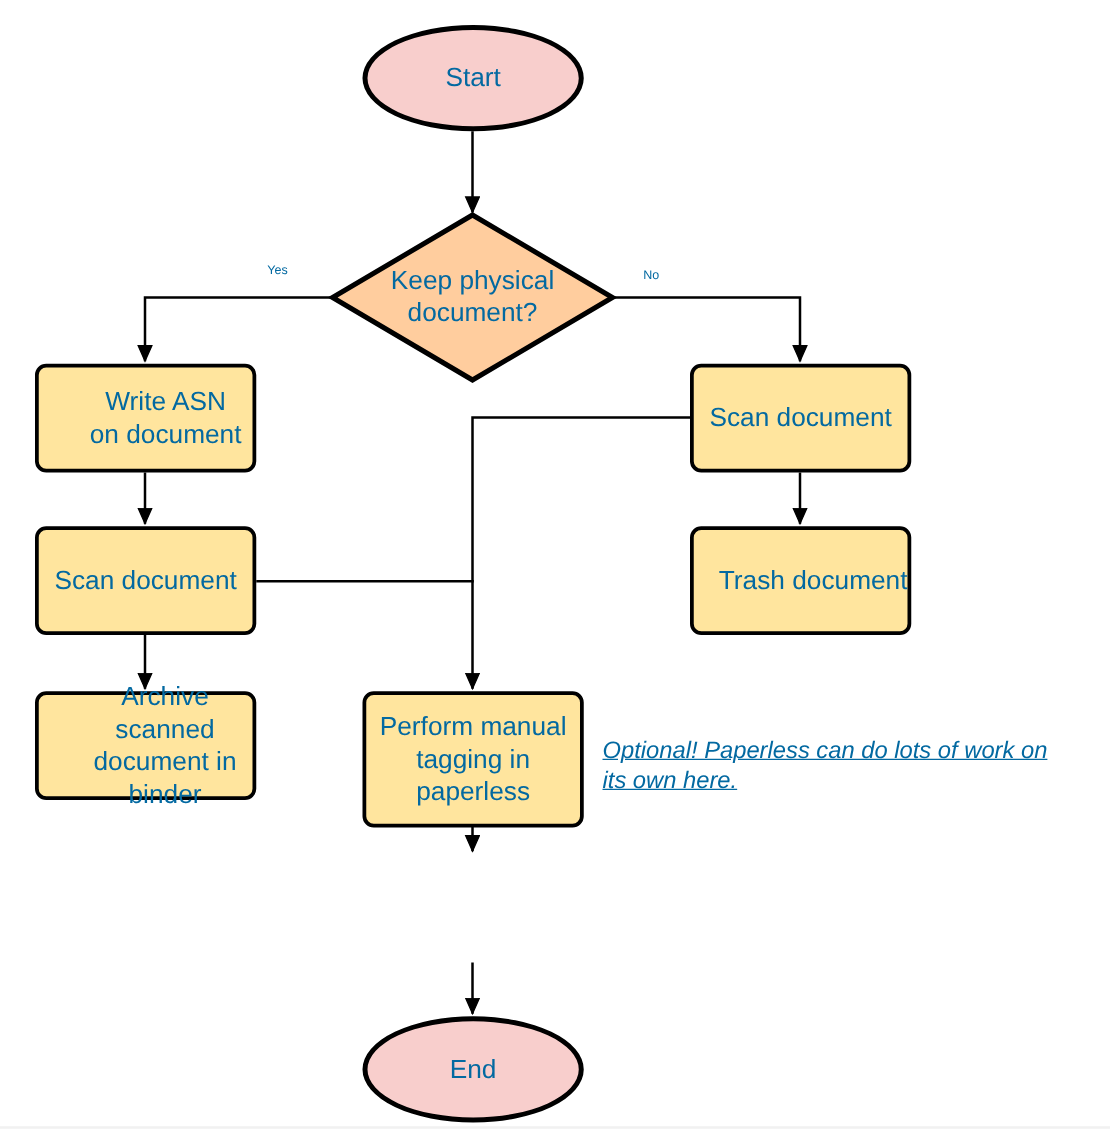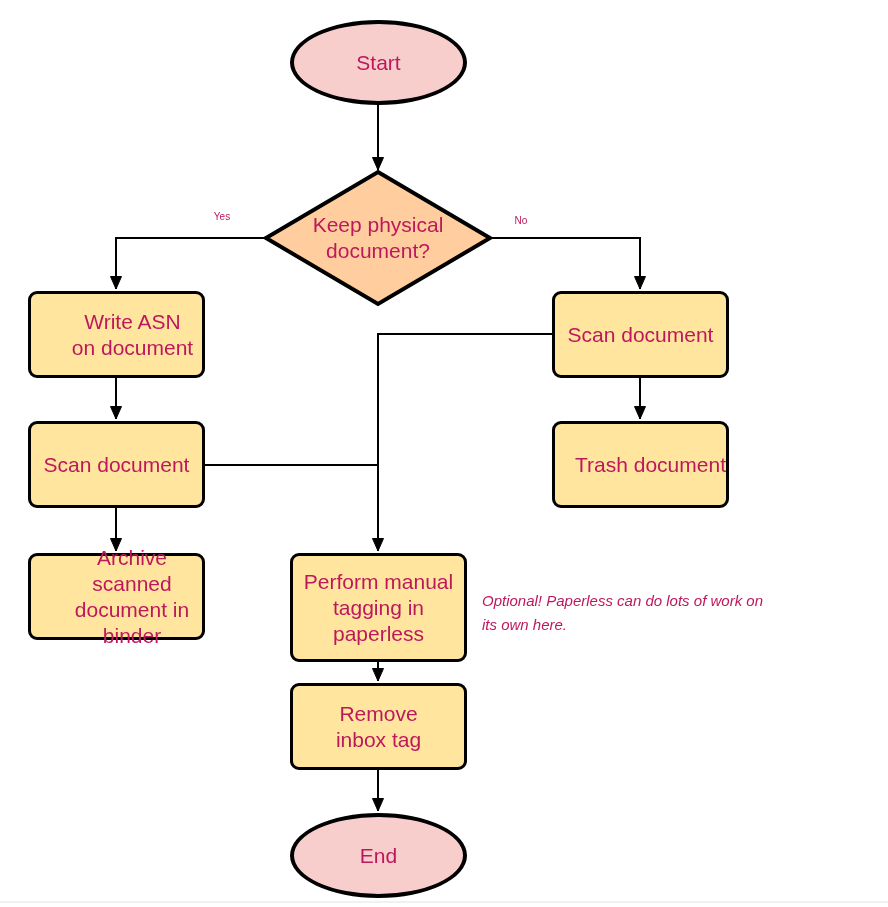--- a/index.html
+++ b/index.html
@@ -2,21 +2,21 @@
 <html><head>
 <meta charset="utf-8">
 <style>
   html, body { margin: 0; padding: 0; background: #ffffff; }
   .canvas {
     position: relative;
     width: 888px;
     height: 907px;
     background: #ffffff;
     font-family: "Liberation Sans", sans-serif;
-    color: #be185d;
+    color: #0369a1;
     overflow: hidden;
   }
   svg.wires { position: absolute; left: 0; top: 0; }
   path.edge { fill: none; stroke: #000000; stroke-width: 2; }
   path.arrowed { marker-end: url(#arrowhead); }
 
   .node {
     position: absolute;
     box-sizing: border-box;
     display: flex;
@@ -40,24 +40,25 @@
   .diamond-label { background: transparent; border: none; }
 
   .edge-label {
     position: absolute;
     font-size: 10px;
     line-height: 18px;
     text-align: center;
   }
   .annotation {
     position: absolute;
-    font-size: 15px;
+    font-size: 19px;
     font-style: italic;
     line-height: 24px;
     white-space: pre-line;
+    text-decoration: underline;
   }
   .bottom-rule {
     position: absolute;
     left: 0;
     right: 0;
     top: 901px;
     height: 2px;
     background: #f1f1f1;
   }
 
@@ -139,24 +140,20 @@
 
   <div class="node rect" id="n-tagging">
     <span>Perform manual
 tagging in
 paperless</span>
   </div>
 
   <div class="annotation" id="note-optional">Optional! Paperless can do lots of work on
 its own here.</div>
 
-  <div class="node rect" id="n-remove">
-    <span>Remove
-inbox tag</span>
-  </div>
 
   <div class="node terminal" id="n-end">
     <span>End</span>
   </div>
 
   <div class="bottom-rule"></div>
 
 </div>
 
 </body></html>

